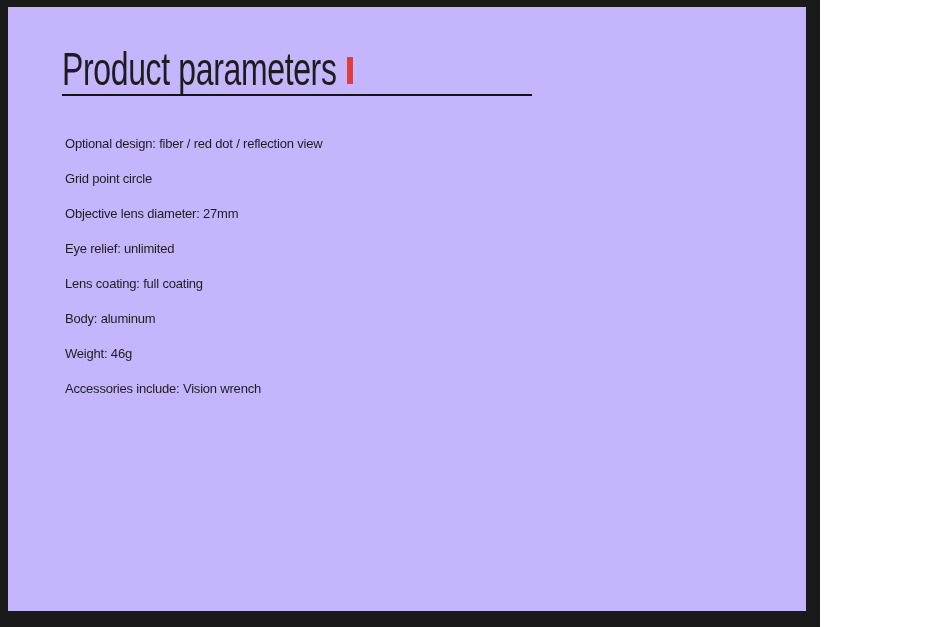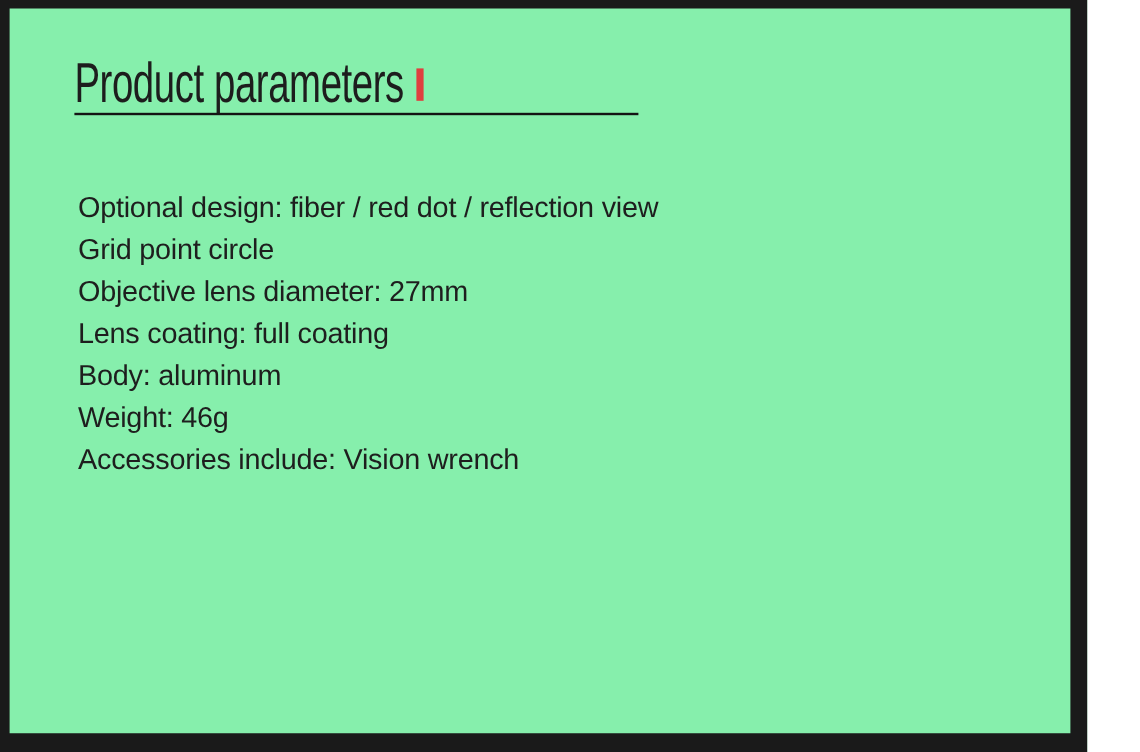--- a/index.html
+++ b/index.html
@@ -2,24 +2,24 @@
 <html><head>
 <meta charset="utf-8">
 <style>
   html, body {
     margin: 0;
     padding: 0;
     background: #ffffff;
   }
   .page {
     position: relative;
-    width: 906px;
+    width: 820px;
     height: 627px;
     box-sizing: border-box;
-    background: #86efac;
+    background: #c4b5fd;
     border-style: solid;
     border-color: #1a1a1a;
     border-width: 7px 14px 16px 8px; 
     overflow: hidden;
     font-family: "Liberation Sans", "DejaVu Sans", sans-serif;
   }
   .header {
     position: absolute;
     left: 0;
     top: 0;
@@ -51,24 +51,24 @@
     position: absolute;
     left: 54px;
     top: 87px;
     width: 470px;
     height: 2px;
     background: #141414;
   }
   .params {
     position: absolute;
     left: 57px;
-    top: 149px;
+    top: 119px;
     width: 820px;
     color: #1e1e1e;
-    font-size: 24px;
+    font-size: 13px;
     letter-spacing: -0.2px;
   }
   .param-line {
     height: 35px;
     line-height: 35px;
     white-space: nowrap;
   }
 </style>
 </head>
 <body>
@@ -77,18 +77,19 @@
   <div class="header">
     <h1 class="page-title">Product parameters</h1>
     <span class="accent-bar"></span>
     <div class="title-underline"></div>
   </div>
 
   <div class="params">
     <div class="param-line">Optional design: fiber / red dot / reflection view</div>
     <div class="param-line">Grid point circle</div>
     <div class="param-line">Objective lens diameter: 27mm</div>
+    <div class="param-line">Eye relief: unlimited</div>
     <div class="param-line">Lens coating: full coating</div>
     <div class="param-line">Body: aluminum</div>
     <div class="param-line">Weight: 46g</div>
     <div class="param-line">Accessories include: Vision wrench</div>
   </div>
 </div>
 
 </body></html>

